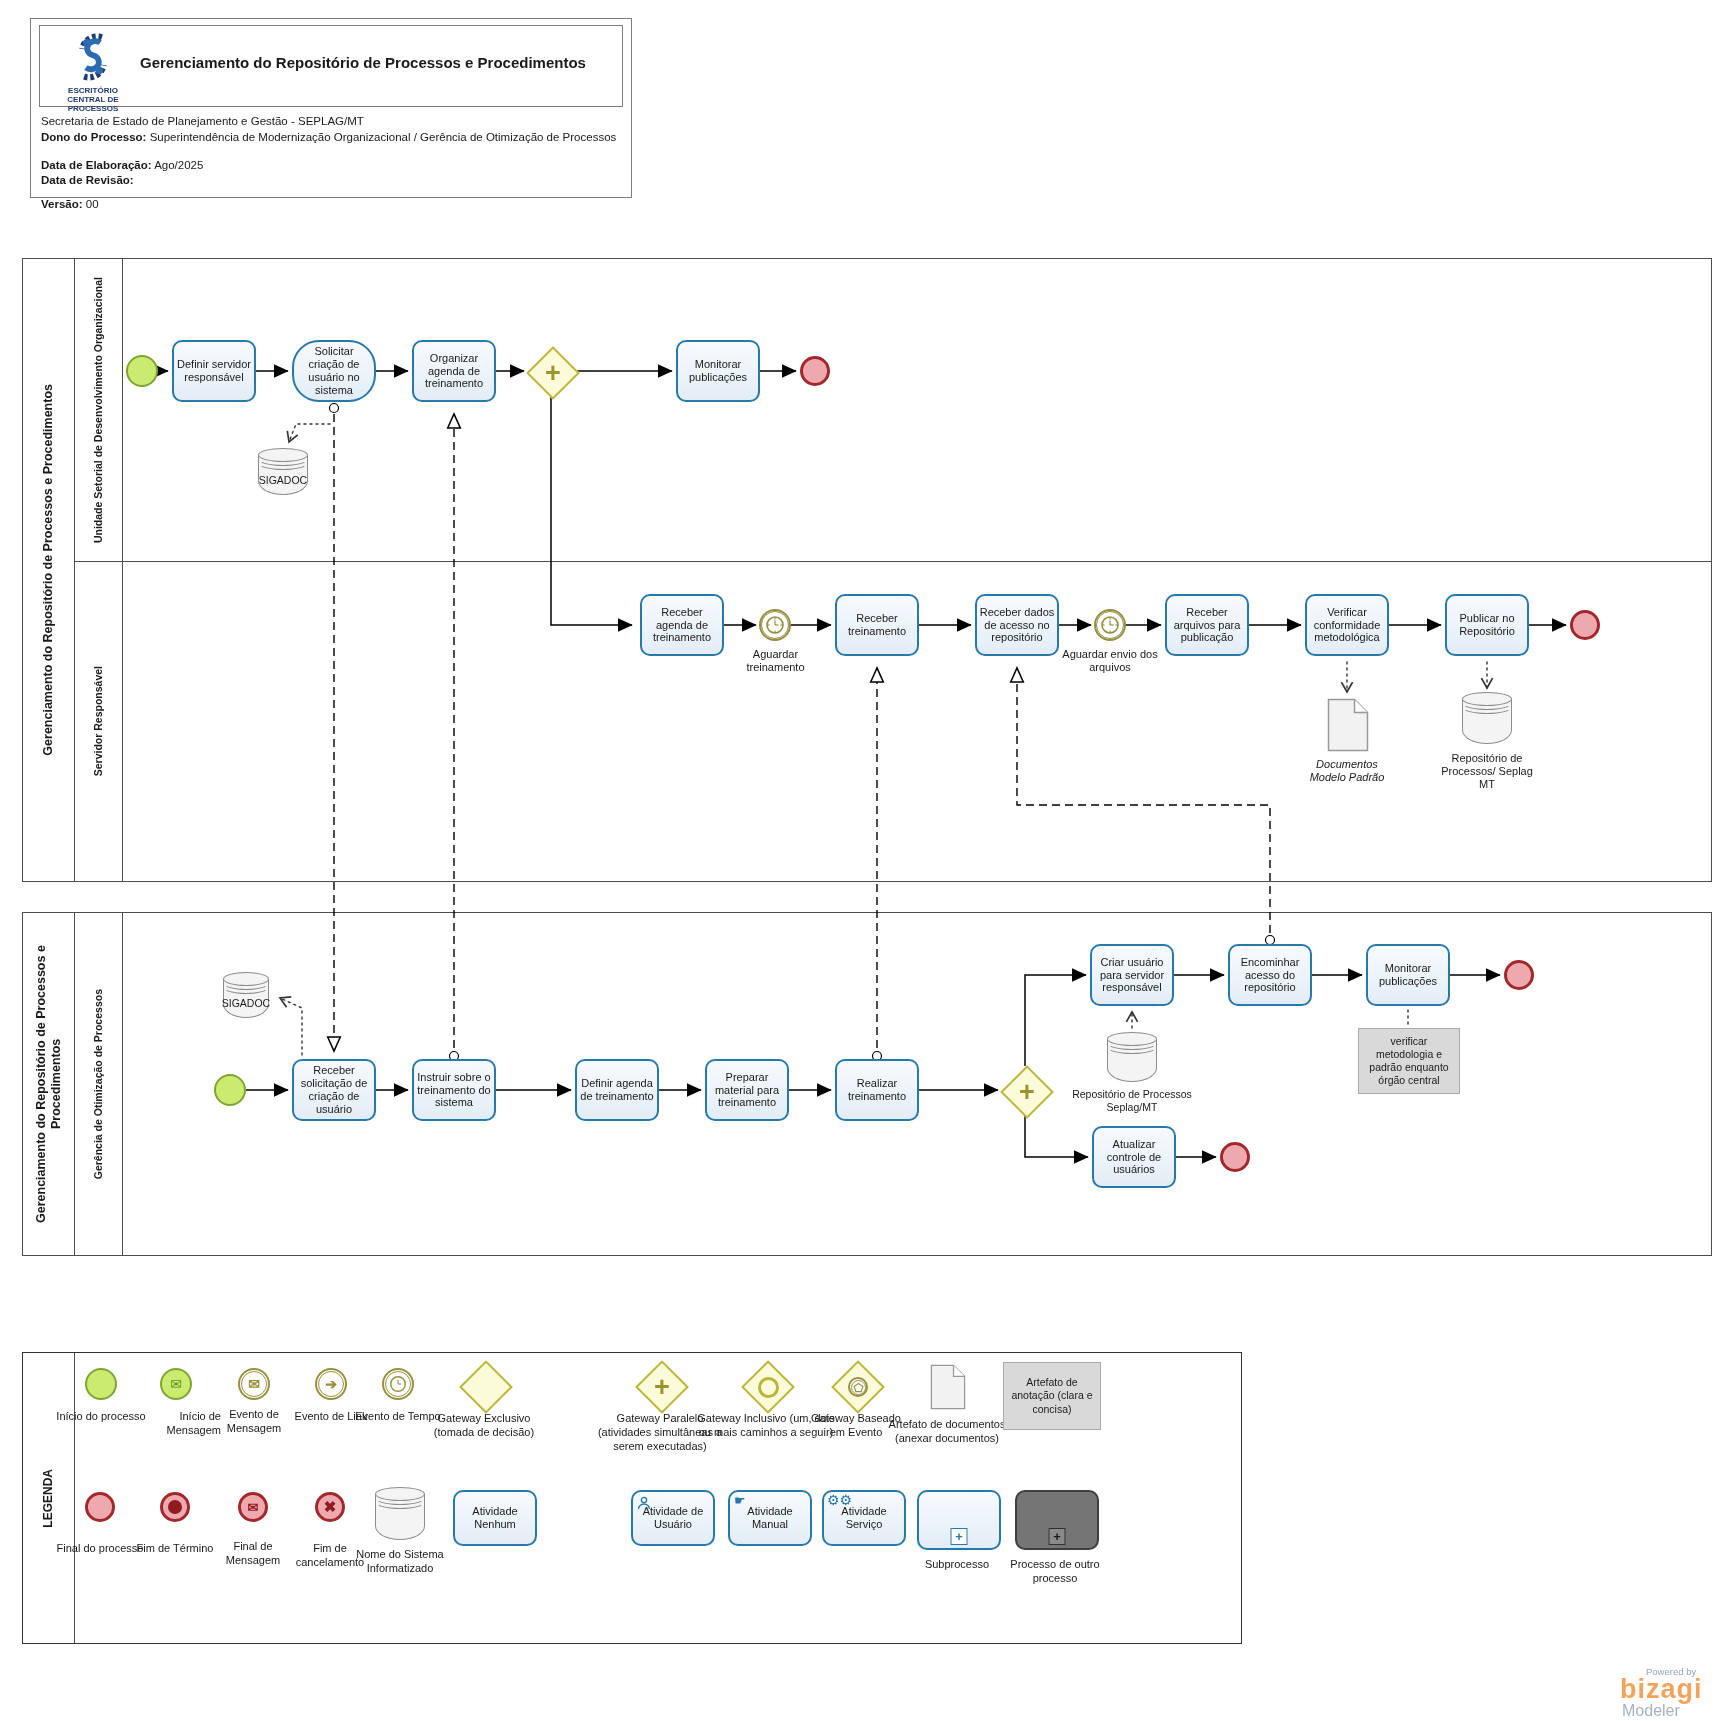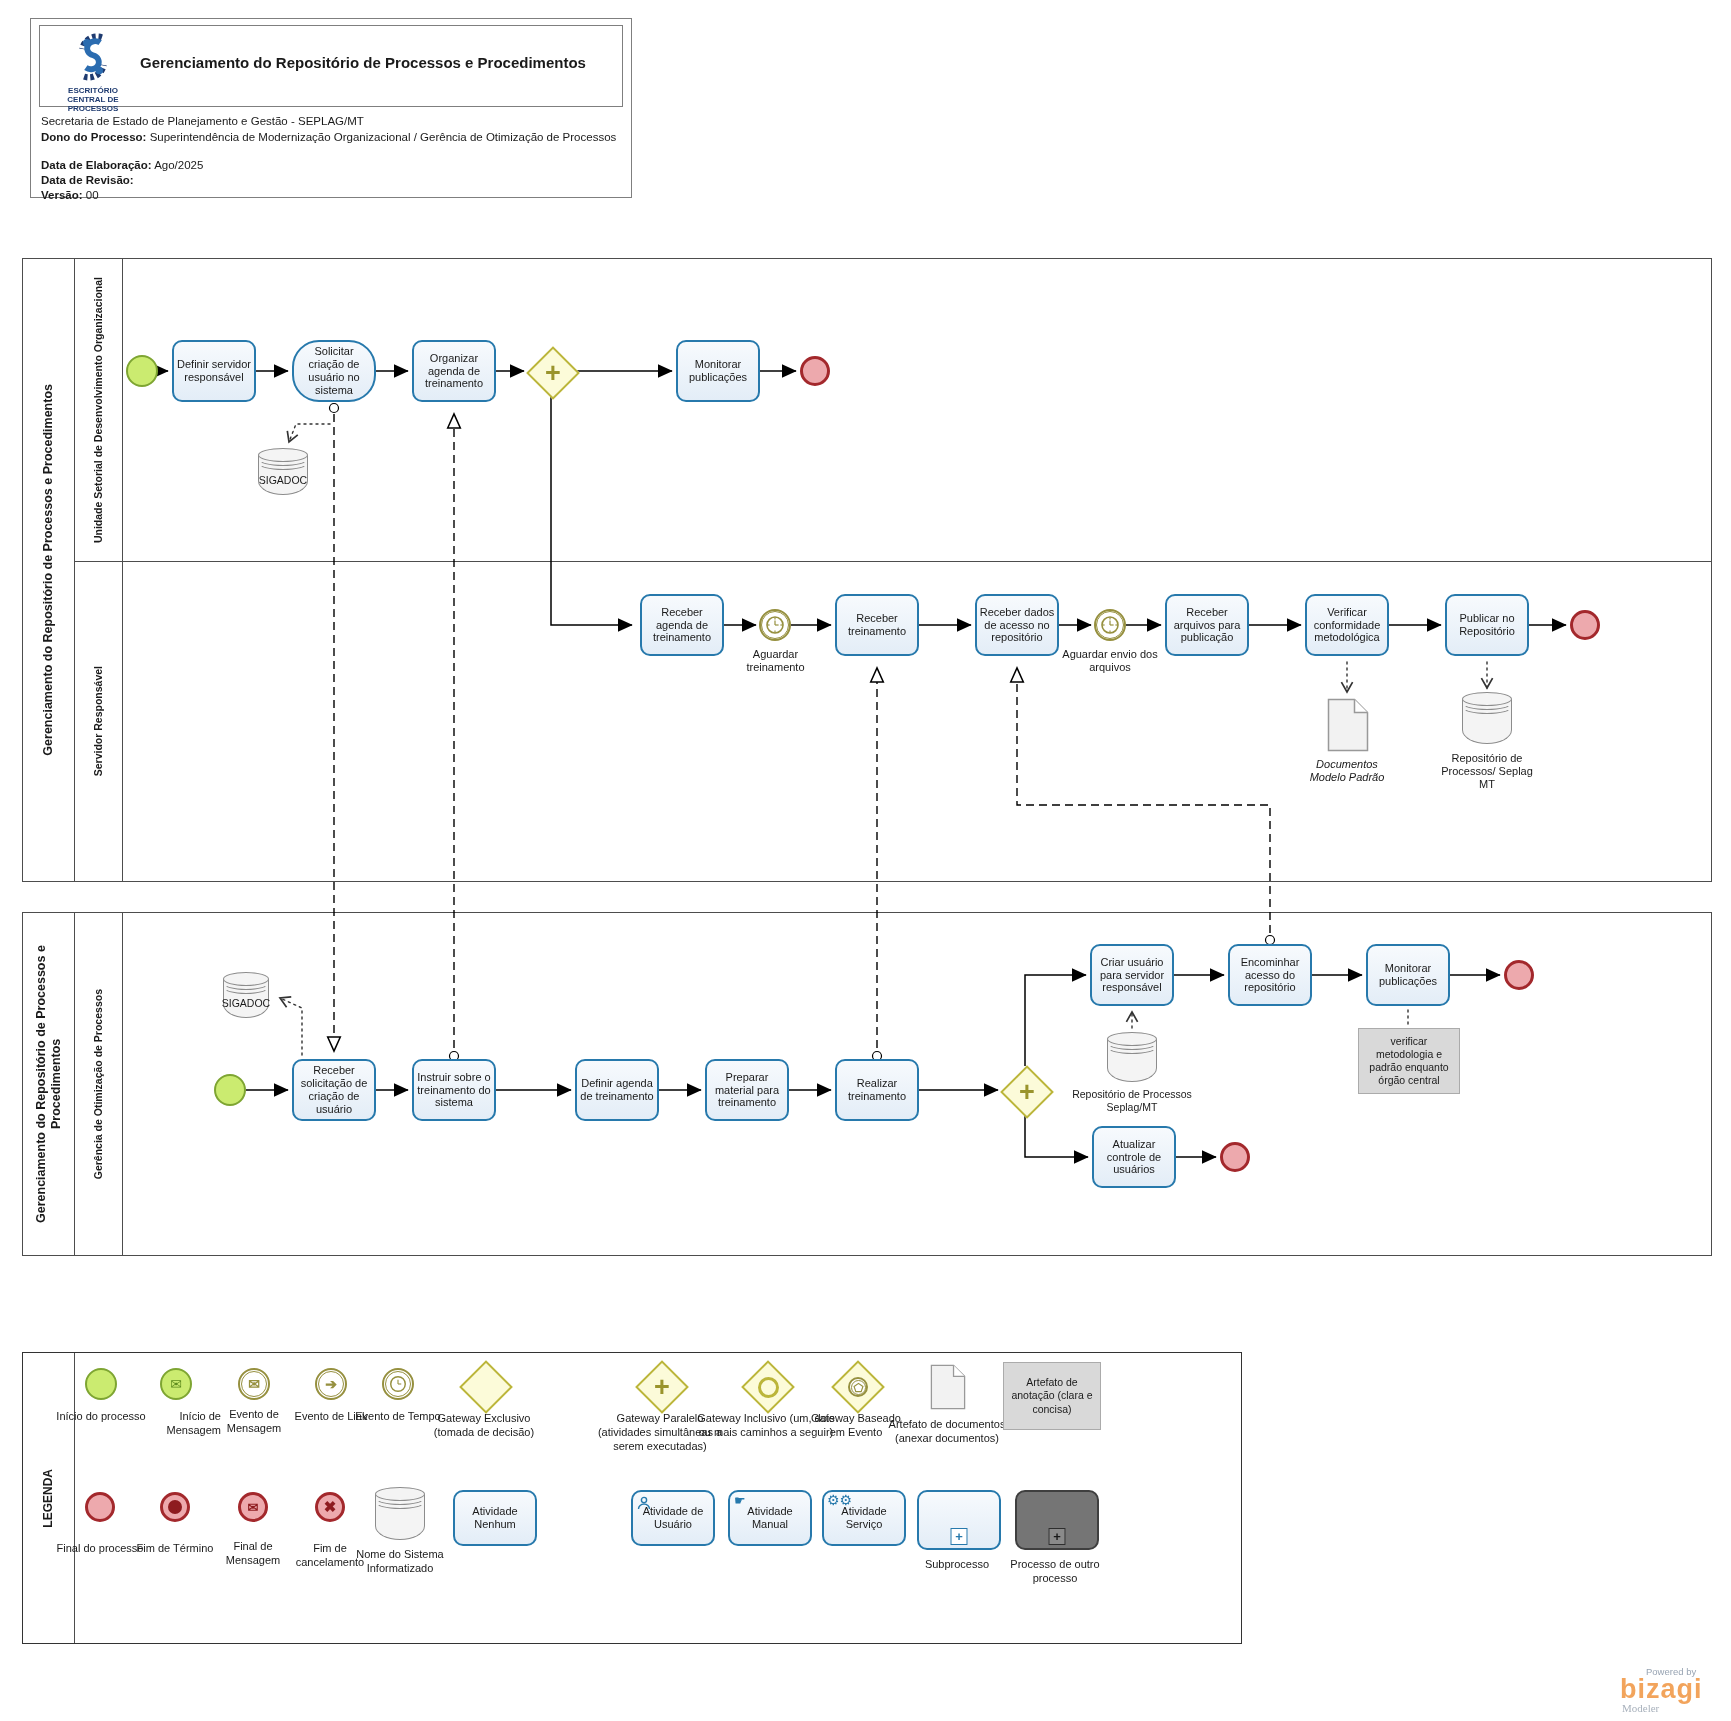--- a/index.html
+++ b/index.html
@@ -53,21 +53,21 @@
   .leg{position:absolute;left:22px;top:1352px;width:1218px;height:290px;border:1.4px solid #333;}
   .leg-item-lbl{position:absolute;text-align:center;font-size:11px;line-height:1.25;}
   .ring{border:2px solid #96903F;border-radius:50%;display:flex;align-items:center;justify-content:center;box-sizing:border-box;background:#fff;}
   .ring .r2{border:1px solid #96903F;border-radius:50%;display:flex;align-items:center;justify-content:center;box-sizing:border-box;width:26px;height:26px;}
   .plusbox{position:absolute;left:50%;bottom:3px;transform:translateX(-50%);width:15px;height:15px;
       border:1.6px solid #2779AC;display:flex;align-items:center;justify-content:center;
       font-weight:bold;color:#2779AC;font-size:13px;line-height:1;background:#fff;}
   
   .bz-pw{position:absolute;font-size:9.5px;color:#98A4B3;}
   .bz-logo{position:absolute;font-size:27px;font-weight:bold;color:#F2A45C;letter-spacing:1px;}
-  .bz-md{position:absolute;font-size:11px;color:#A8B1BC;font-family:Liberation Serif, serif;}
+  .bz-md{position:absolute;font-size:16px;color:#A8B1BC;}
   svg.overlay{position:absolute;left:0;top:0;z-index:3;pointer-events:none;}
 </style>
 </head>
 <body>
 
 <div class="hdr">
   <div class="hdr-title-box">
     <div class="hdr-logo">
       <svg width="54" height="50" viewBox="0 0 60 56">
         <path d="M40,6 a17,17 0 0 0 -22,13" stroke="#1F3B70" stroke-width="7" fill="none" stroke-dasharray="4 3"></path>
@@ -90,21 +90,21 @@
     <span>Superintendência de Modernização Organizacional / Gerência de Otimização de Processos</span>
   </div>
   <div class="hdr-line" style="top:140px;">
     <span class="b">Data de Elaboração:</span>
     <span>Ago/2025</span>
   </div>
   <div class="hdr-line" style="top:155px;">
     <span class="b">Data de Revisão:</span>
     <span></span>
   </div>
-  <div class="hdr-line" style="top:170px;">
+  <div class="hdr-line" style="top:179px;">
     <span class="b">Versão:</span>
     <span>00</span>
   </div>
 </div>
 
 <div class="pool" style="left:22px;top:258px;width:1688px;height:622px;">
   <div class="strip pool-title">
     <span class="vtext">Gerenciamento do  Repositório de Processos e Procedimentos</span>
   </div>
   <div class="strip lane-strip" style="top:0;height:302px;">

